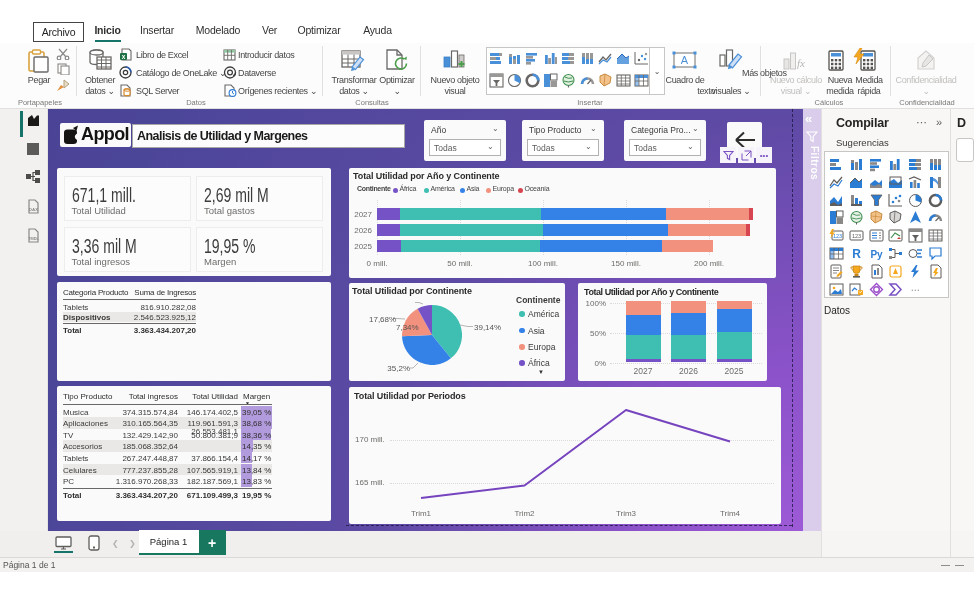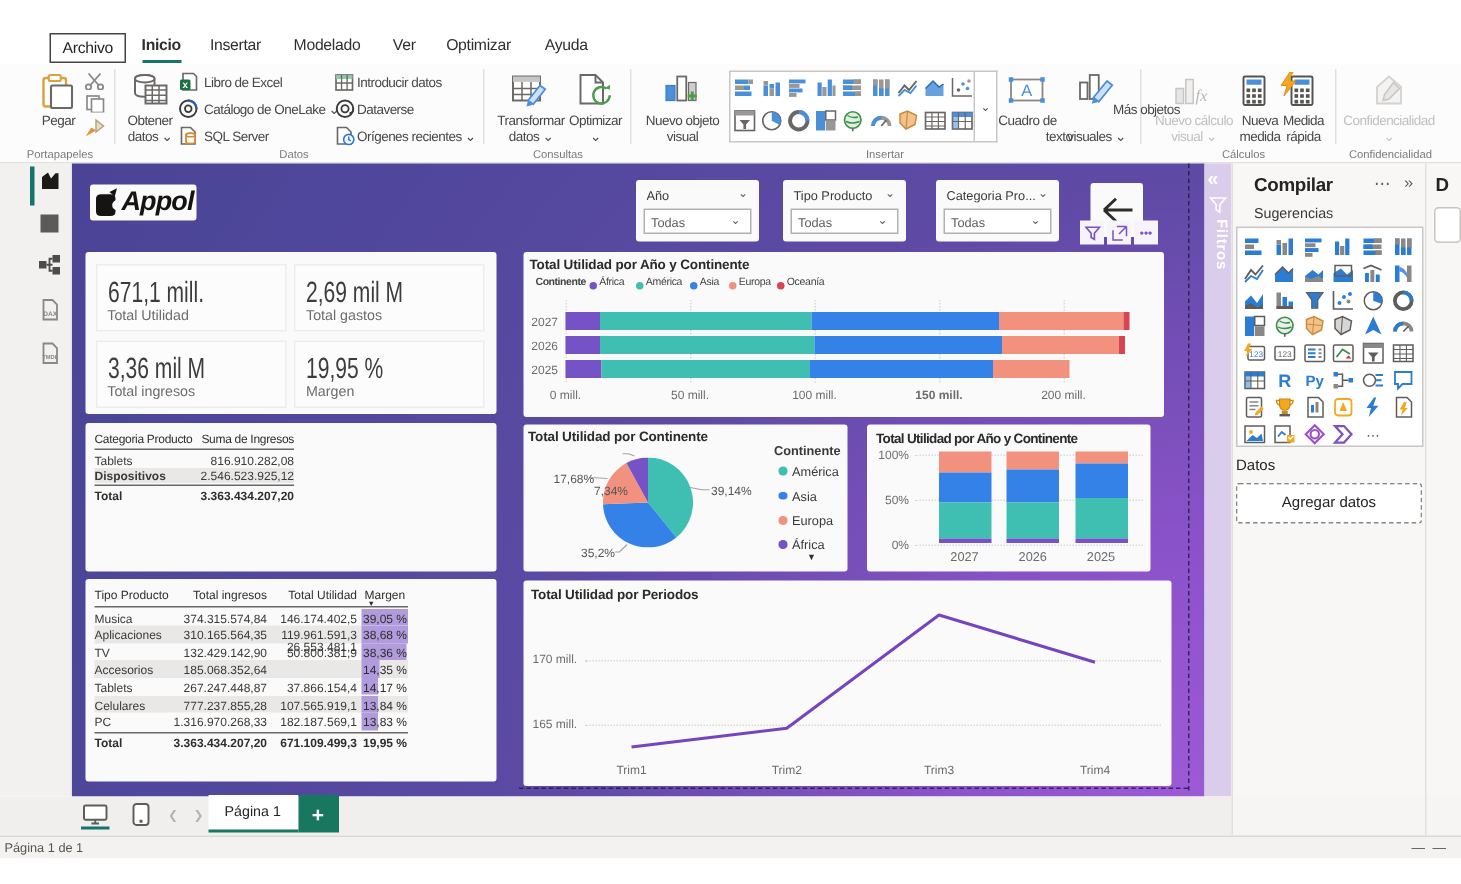--- a/index.html
+++ b/index.html
@@ -316,21 +316,22 @@
  <text x="6.5" y="11.5" font-size="3.8" fill="#8a8886" text-anchor="middle" font-weight="bold">TMDL</text>
     </svg>
     <div class="abs" style="left:48px;top:109px;width:755px;height:422px;background:radial-gradient(circle 880px at 750px 425px,#9d5ad6 0%,#8a52c8 20%,#5d4aa4 48%,#4c4699 86%,#4a4295 100%);"></div>
 <div class="abs" style="left:791px;top:109px;width:2px;height:418px;border-right:1.6px dashed rgba(30,22,70,0.8);"></div>
 <div class="abs" style="left:346px;top:524px;width:446px;height:2px;border-bottom:1.6px dashed rgba(30,22,70,0.8);"></div>
 <div class="abs" style="left:60px;top:122.5px;width:70.5px;height:24.5px;background:#fafafa;border-radius:2px;"></div>
 <svg class="abs" style="left:61.5px;top:124px;" width="17" height="21" viewBox="0 0 17 21">
  <path d="M11 4 L16 1.5 L14.5 7 Z" fill="#151413"></path>
  <path d="M2 8.5 Q2 5.5 5.5 5.5 L11.5 5.5 Q15 5.5 15 8.5 L15 9.5 Q12.8 10.8 12.8 12.8 Q12.8 14.8 15 16 L15 17 Q15 20 11.5 20 L5.5 20 Q2 20 2 17 Z" fill="#151413"></path>
 </svg>
-    <div class="abs" style="left:81px;top:122.5px;width:50px;height:24.5px;font-size:18px;font-weight:bold;color:#151413;letter-spacing:-0.6px;display:flex;align-items:center;font-style:italic;">Appol</div>
+    <div class="abs" style="left:81px;top:122.5px;width:50px;height:24.5px;font-size:18px;font-weight:bold;color:#151413;letter-spacing:-0.6px;display:flex;align-items:center;">Appol</div>
+<div class="abs" style="left:132px;top:124px;width:273px;height:24px;background:#fcfcfc;border:1px solid #a9a7a5;display:flex;align-items:center;padding-left:4px;font-size:12.5px;font-weight:bold;color:#1c1b1a;letter-spacing:-0.55px;">Analisis de Utilidad y Margenes</div>
 <div class="abs" style="left:424px;top:120px;width:82px;height:41px;background:#fafafa;border-radius:2px;"></div>
 <div class="abs" style="left:431px;top:125px;width:60px;font-size:8.5px;color:#3a3938;white-space:nowrap;overflow:hidden;">Año</div>
 <div class="abs" style="left:492px;top:124px;font-size:8px;color:#605e5c;">⌄</div>
 <div class="abs" style="left:429px;top:139px;width:72px;height:17px;background:#fff;border:1px solid #b3b1af;"></div>
 <div class="abs" style="left:434px;top:143px;font-size:8.5px;color:#605e5c;">Todas</div>
 <div class="abs" style="left:487px;top:142px;font-size:8px;color:#605e5c;">⌄</div>
 <div class="abs" style="left:522px;top:120px;width:82px;height:41px;background:#fafafa;border-radius:2px;"></div>
 <div class="abs" style="left:529px;top:125px;width:60px;font-size:8.5px;color:#3a3938;white-space:nowrap;overflow:hidden;">Tipo Producto</div>
 <div class="abs" style="left:590px;top:124px;font-size:8px;color:#605e5c;">⌄</div>
 <div class="abs" style="left:527px;top:139px;width:72px;height:17px;background:#fff;border:1px solid #b3b1af;"></div>
@@ -463,21 +464,21 @@
 <div class="abs" style="left:668px;top:223.5px;width:78px;height:12px;background:#f2917e;"></div>
 <div class="abs" style="left:746px;top:223.5px;width:3.5px;height:12px;background:#d64550;"></div>
 <div class="abs" style="left:349px;top:242px;width:23px;text-align:right;font-size:8px;color:#6e6c6a;">2025</div>
 <div class="abs" style="left:377px;top:240px;width:24px;height:12px;background:#7553c6;"></div>
 <div class="abs" style="left:401px;top:240px;width:139px;height:12px;background:#3fbfb2;"></div>
 <div class="abs" style="left:540px;top:240px;width:122px;height:12px;background:#3482e8;"></div>
 <div class="abs" style="left:662px;top:240px;width:51px;height:12px;background:#f2917e;"></div>
 <div class="abs" style="left:357px;top:259px;width:40px;text-align:center;font-size:8px;color:#6e6c6a;">0 mill.</div>
 <div class="abs" style="left:440px;top:259px;width:40px;text-align:center;font-size:8px;color:#6e6c6a;">50 mill.</div>
 <div class="abs" style="left:523px;top:259px;width:40px;text-align:center;font-size:8px;color:#6e6c6a;">100 mill.</div>
-<div class="abs" style="left:606px;top:259px;width:40px;text-align:center;font-size:8px;color:#6e6c6a;font-weight:bold;">150 mill.</div>
+<div class="abs" style="left:606px;top:259px;width:40px;text-align:center;font-size:8px;color:#6e6c6a;">150 mill.</div>
 <div class="abs" style="left:689px;top:259px;width:40px;text-align:center;font-size:8px;color:#6e6c6a;">200 mill.</div>
 <div class="abs" style="left:349px;top:283px;width:216px;height:98px;background:#fafafa;border-radius:2px;"></div>
 <div class="abs" style="left:352px;top:285.5px;font-size:9px;font-weight:bold;color:#2b2a29;letter-spacing:-0.1px;">Total Utilidad por Continente</div>
 <svg class="abs" style="left:401.5px;top:304.5px;" width="60" height="60" viewBox="401.5 304.5 60 60">
       <path d="M431.5 334.5 L431.5 304.5 A30 30 0 0 1 450.4 357.8 Z" fill="#3fbfb2"></path>
       <path d="M431.5 334.5 L450.4 357.8 A30 30 0 0 1 401.5 335.7 Z" fill="#3482e8"></path>
       <path d="M431.5 334.5 L401.5 335.7 A30 30 0 0 1 417.1 308.2 Z" fill="#f2917e"></path>
       <path d="M431.5 334.5 L417.1 308.2 A30 30 0 0 1 431.5 304.5 Z" fill="#7553c6"></path>
     </svg>
 <svg class="abs" style="left:349px;top:283px;" width="216" height="98" viewBox="0 0 216 98">
@@ -764,21 +765,20 @@
       <path d="M7.5 1.5 L13.5 7.5 L7.5 13.5 L1.5 7.5 Z" fill="none" stroke="#9b4dca" stroke-width="1.4"></path>
       <circle cx="7.5" cy="7.5" r="2.8" fill="none" stroke="#9b4dca" stroke-width="1.4"></circle>
     </svg>
 <svg class="abs" style="left:888px;top:282px;" width="15" height="15" viewBox="0 0 15 15">
       <path d="M2 2 L8 2 L13 7.5 L8 13 L2 13 L7 7.5 Z" fill="none" stroke="#7a52c2" stroke-width="1.5"></path>
     </svg>
 <svg class="abs" style="left:908px;top:282px;" width="15" height="15" viewBox="0 0 15 15">
       <text x="7.5" y="11" font-size="9" fill="#5f5d5b" text-anchor="middle" letter-spacing="0.5">⋯</text>
     </svg>
 <div class="abs" style="left:824px;top:305px;font-size:10px;color:#252423;">Datos</div>
-<div class="abs" style="left:824px;top:322px;width:124px;height:27px;background:#fff;border:1px dashed #8a8886;border-radius:2px;display:flex;align-items:center;justify-content:center;font-size:10px;color:#252423;">Agregar datos</div>
 <div class="abs" style="left:950px;top:109px;width:24px;height:422px;background:#f8f7f6;border-left:1px solid #e2e0de;"></div>
 <div class="abs" style="left:957px;top:116px;font-size:12.5px;font-weight:bold;color:#252423;">D</div>
 <div class="abs" style="left:956px;top:138px;width:18px;height:24px;background:#fff;border:1px solid #c8c6c4;border-radius:3px;"></div>
 <div class="abs" style="left:0;top:531px;width:974px;height:26px;background:#f0efee;"></div>
 <div class="abs" style="left:821px;top:531px;width:153px;height:26px;background:#f6f5f4;border-left:1px solid #e2e0de;"></div>
 <div class="abs" style="left:950px;top:531px;width:1px;height:26px;background:#e2e0de;"></div>
 <svg class="abs" style="left:55px;top:536px;" width="17" height="14" viewBox="0 0 17 14">
  <rect x="1" y="1" width="15" height="9.5" rx="1" fill="#fff" stroke="#5f5d5b" stroke-width="1.3"></rect>
  <path d="M6 13 h5 M8.5 10.5 v2.5" stroke="#5f5d5b" stroke-width="1.2"></path>
     </svg>

